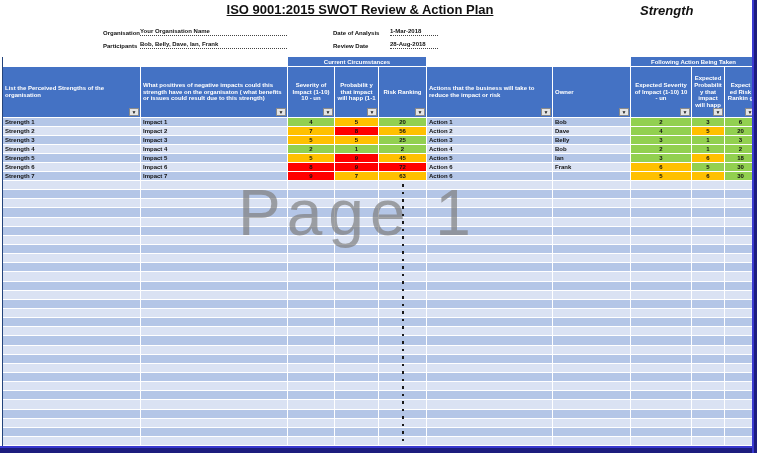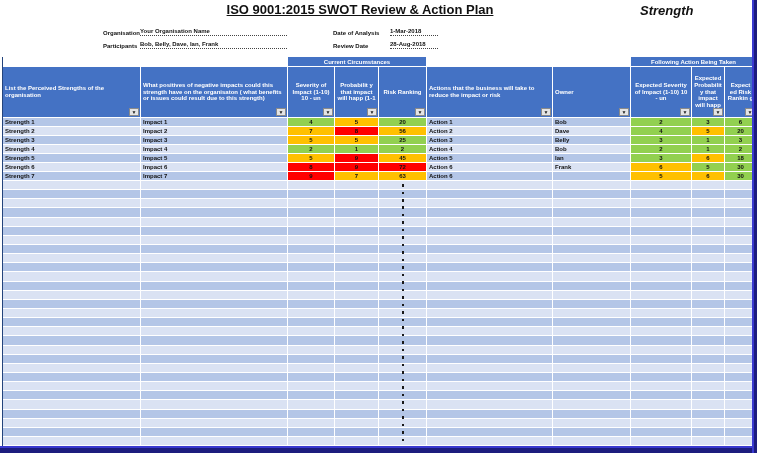--- a/index.html
+++ b/index.html
@@ -559,17 +559,18 @@
           <div class="cell"></div>
           <div class="cell"></div>
           <div class="cell"></div>
           <div class="cell"></div>
           <div class="cell"></div>
           <div class="cell"></div>
         </div>
       </div>
   </div>
 
+  <div class="watermark">Page 1</div>
   <div class="pagebreak"></div>
   <div class="bottom-border"></div>
   <div class="right-border"></div>
 
 </div>
 
 </body></html>

